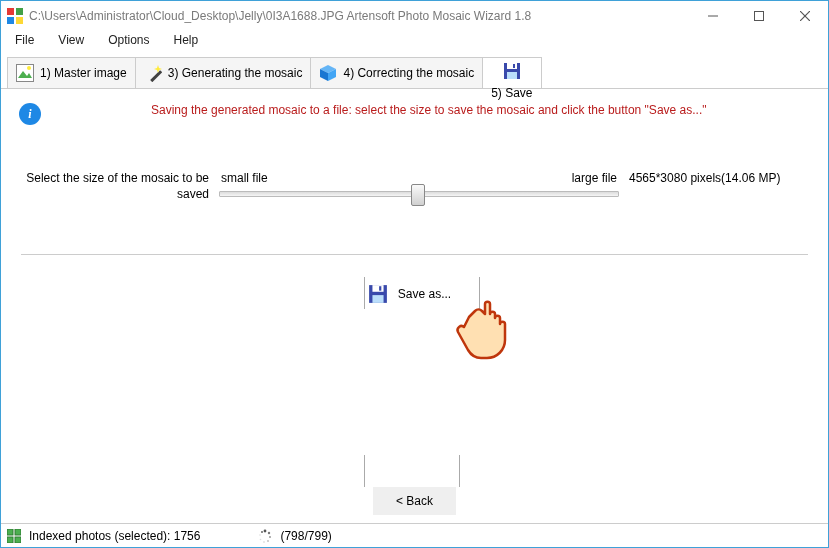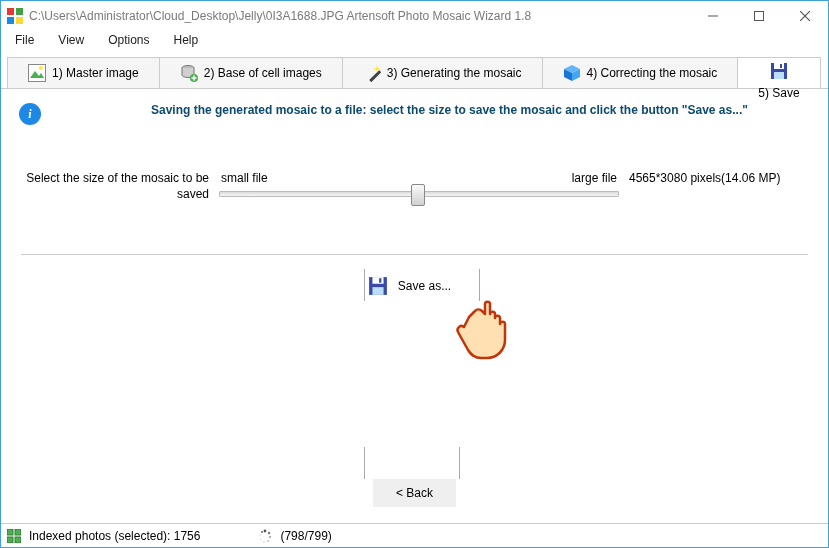--- a/index.html
+++ b/index.html
@@ -9,40 +9,40 @@
 .titlebar .app-icon { width: 16px; height: 16px; margin-right: 6px; }
 .titlebar .title-text { flex: 1; font-size: 12px; }
 .win-btns { display: flex; height: 100%; }
 .win-btn { width: 46px; display: flex; align-items: center; justify-content: center; color: #555; }
 .win-btn svg { width: 10px; height: 10px; }
 
 .menubar { height: 22px; display: flex; align-items: flex-start; padding: 0 2px; gap: 0; }
 .menu-item { padding: 2px 12px; color: #222; }
 
 .tabbar { display: flex; border-bottom: 1px solid #ccc; padding: 4px 6px 0 6px; gap: 0; align-items: stretch; height:36px; }
-.tab { display: flex; align-items: center; padding: 4px 20px; border: 1px solid #ccc; border-bottom: none; background: #f5f5f5; margin-right: -1px; gap: 6px; white-space: nowrap; }
+.tab { display: flex; align-items: center; padding: 4px 8px; border: 1px solid #ccc; border-bottom: none; background: #f5f5f5; margin-right: -1px; gap: 6px; white-space: nowrap; }
 .tab.active { background: #fff; position: relative; z-index: 2; flex-direction: column; }
 .tab .tab-icon { width: 18px; height: 18px; display:flex; align-items:center; justify-content:center; }
 
 .content { padding: 14px 18px; }
 .info-row { display:flex; align-items:flex-start; gap: 110px; }
 .info-icon { width:22px; height:22px; border-radius:50%; background:#1e88e5; display:flex; align-items:center; justify-content:center; color:#fff; font-weight:bold; font-style:italic; font-family:Georgia,serif; }
-.info-text { color:#0c4a6e;font-weight:bold; }
+.info-text { color:#b91c1c; }
 
 .slider-area { margin-top: 46px; display:flex; align-items:flex-start; }
 .slider-left-label { width: 200px; text-align:right; padding-right:10px; line-height:1.3; }
 .slider-col { flex:0 0 400px; }
 .slider-labels { display:flex; justify-content:space-between; margin-bottom:6px; padding:0 2px; }
 .slider-track { position:relative; height:6px; background: linear-gradient(#dcdcdc,#f5f5f5); border:1px solid #bbb; border-radius:1px; }
 .slider-thumb { position:absolute; top:-8px; left:48%; width:14px; height:22px; background: linear-gradient(#fafafa,#d0d0d0); border:1px solid #888; border-radius:2px; }
 .slider-right-text { padding-left:10px; }
 
 .hr { border-top:1px solid #ccc; margin: 52px 2px 0 2px; }
 
-.save-row { margin-top: 16px; text-align:center; position:relative; }
+.save-row { margin-top: 24px; text-align:center; position:relative; }
 .side-line { position:absolute; width:1px; height:32px; background:#aaa; }
 .side-line.l1 { left:345px; top:-2px; }
 .side-line.r1 { left:460px; top:-2px; }
 .save-btn { display:inline-flex; align-items:center; gap:10px; padding: 4px 18px 4px 8px; border:1px solid transparent; background:transparent; }
 .save-btn .floppy { width:20px; height:20px; }
 
 .hand-cursor { position:absolute; left:448px; top:288px; width:72px; height:72px; pointer-events:none; }
 
 .back-row { margin-top: 150px; text-align:center; position:relative; }
 .side-line.l2 { left:345px; top:-4px; }
@@ -96,32 +96,20 @@
 <div class="tabbar">
   <div class="tab">
     <span class="tab-icon">
         <svg viewBox="0 0 18 18">
           <rect x="0.5" y="0.5" width="17" height="17" fill="#fff" stroke="#888"></rect>
           <polygon points="2,14 7,7 11,12 13,9 16,14" fill="#4caf50"></polygon>
           <circle cx="13" cy="4" r="2" fill="#ffeb3b"></circle>
         </svg>
       </span>
     <span>1) Master image</span>
-  </div>
-  <div class="tab">
-    <span class="tab-icon">
-        <svg viewBox="0 0 18 18">
-          <ellipse cx="8" cy="4" rx="6" ry="2.5" fill="#bdbdbd" stroke="#777"></ellipse>
-          <path d="M2 4 v7 a6 2.5 0 0 0 12 0 v-7" fill="#cfcfcf" stroke="#777"></path>
-          <circle cx="14" cy="14" r="4" fill="#4caf50"></circle>
-          <line x1="14" y1="11.5" x2="14" y2="16.5" stroke="#fff" stroke-width="1.5"></line>
-          <line x1="11.5" y1="14" x2="16.5" y2="14" stroke="#fff" stroke-width="1.5"></line>
-        </svg>
-      </span>
-    <span>2) Base of cell images</span>
   </div>
   <div class="tab">
     <span class="tab-icon">
         <svg viewBox="0 0 18 18">
           <rect x="2" y="12" width="14" height="3" transform="rotate(-45 9 9)" fill="#424242"></rect>
           <polygon points="14,1 15,4 18,5 15,6 14,9 13,6 10,5 13,4" fill="#ffeb3b"></polygon>
         </svg>
       </span>
     <span>3) Generating the mosaic</span>
   </div>

